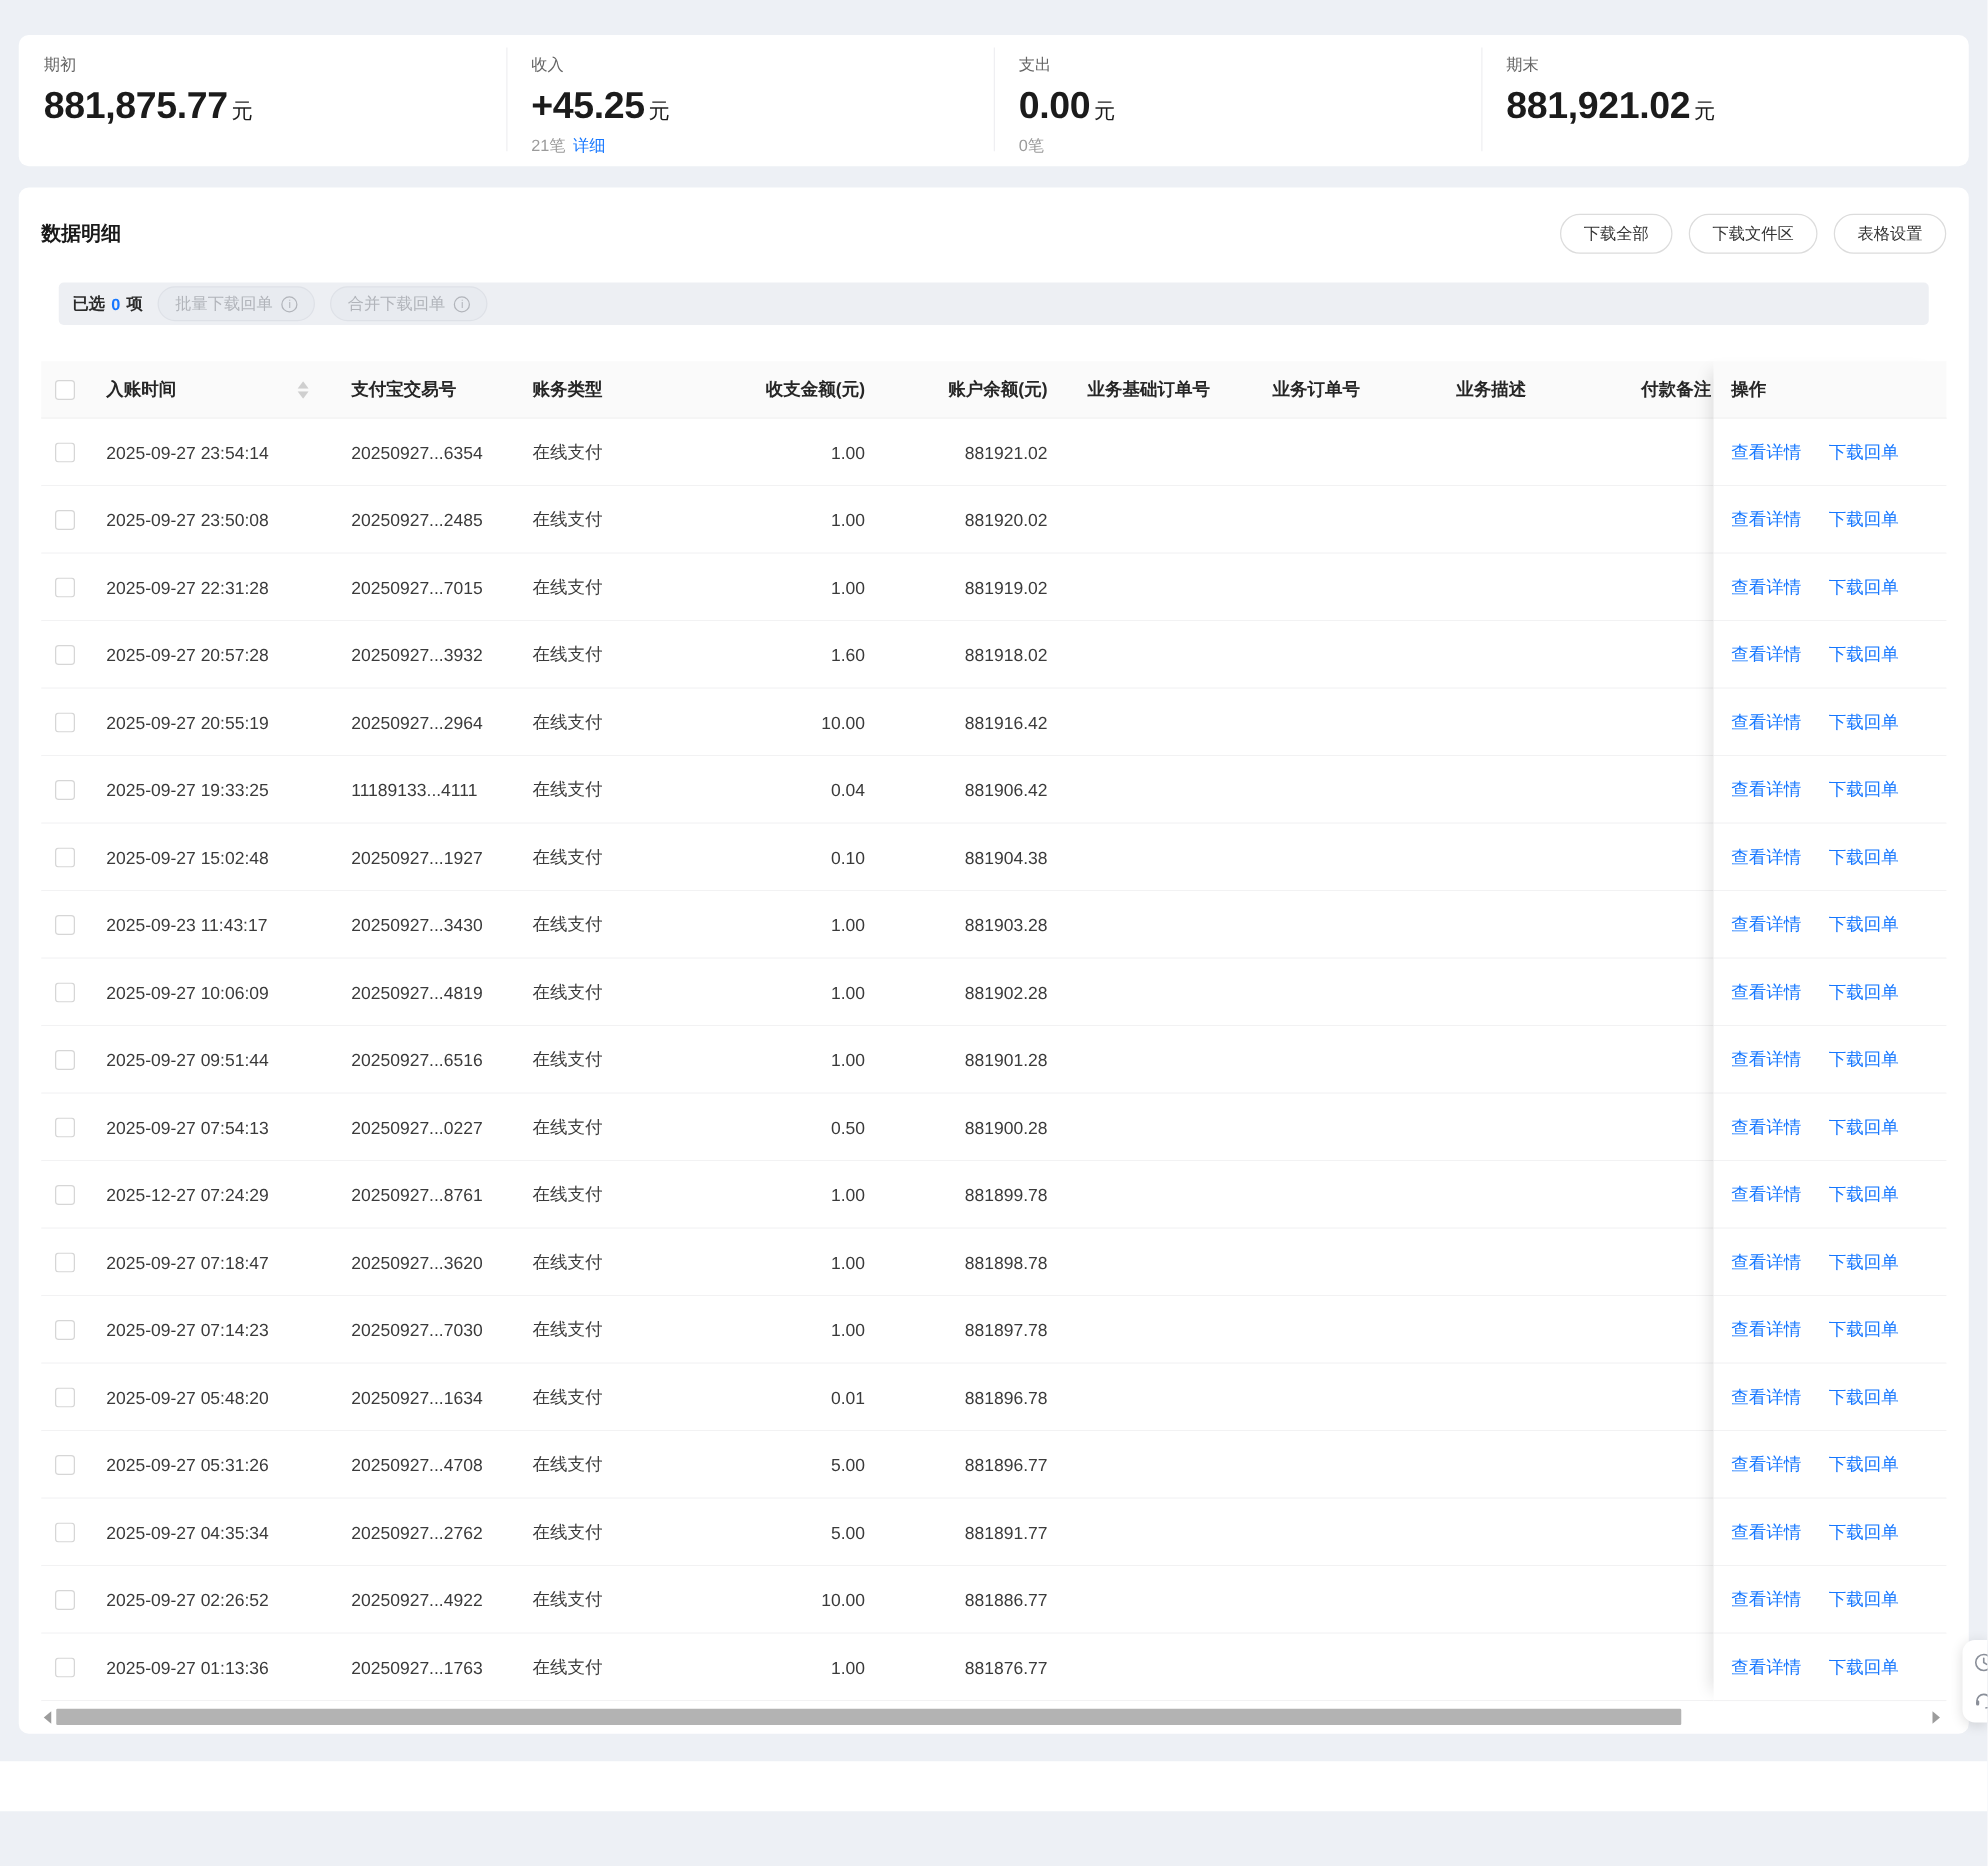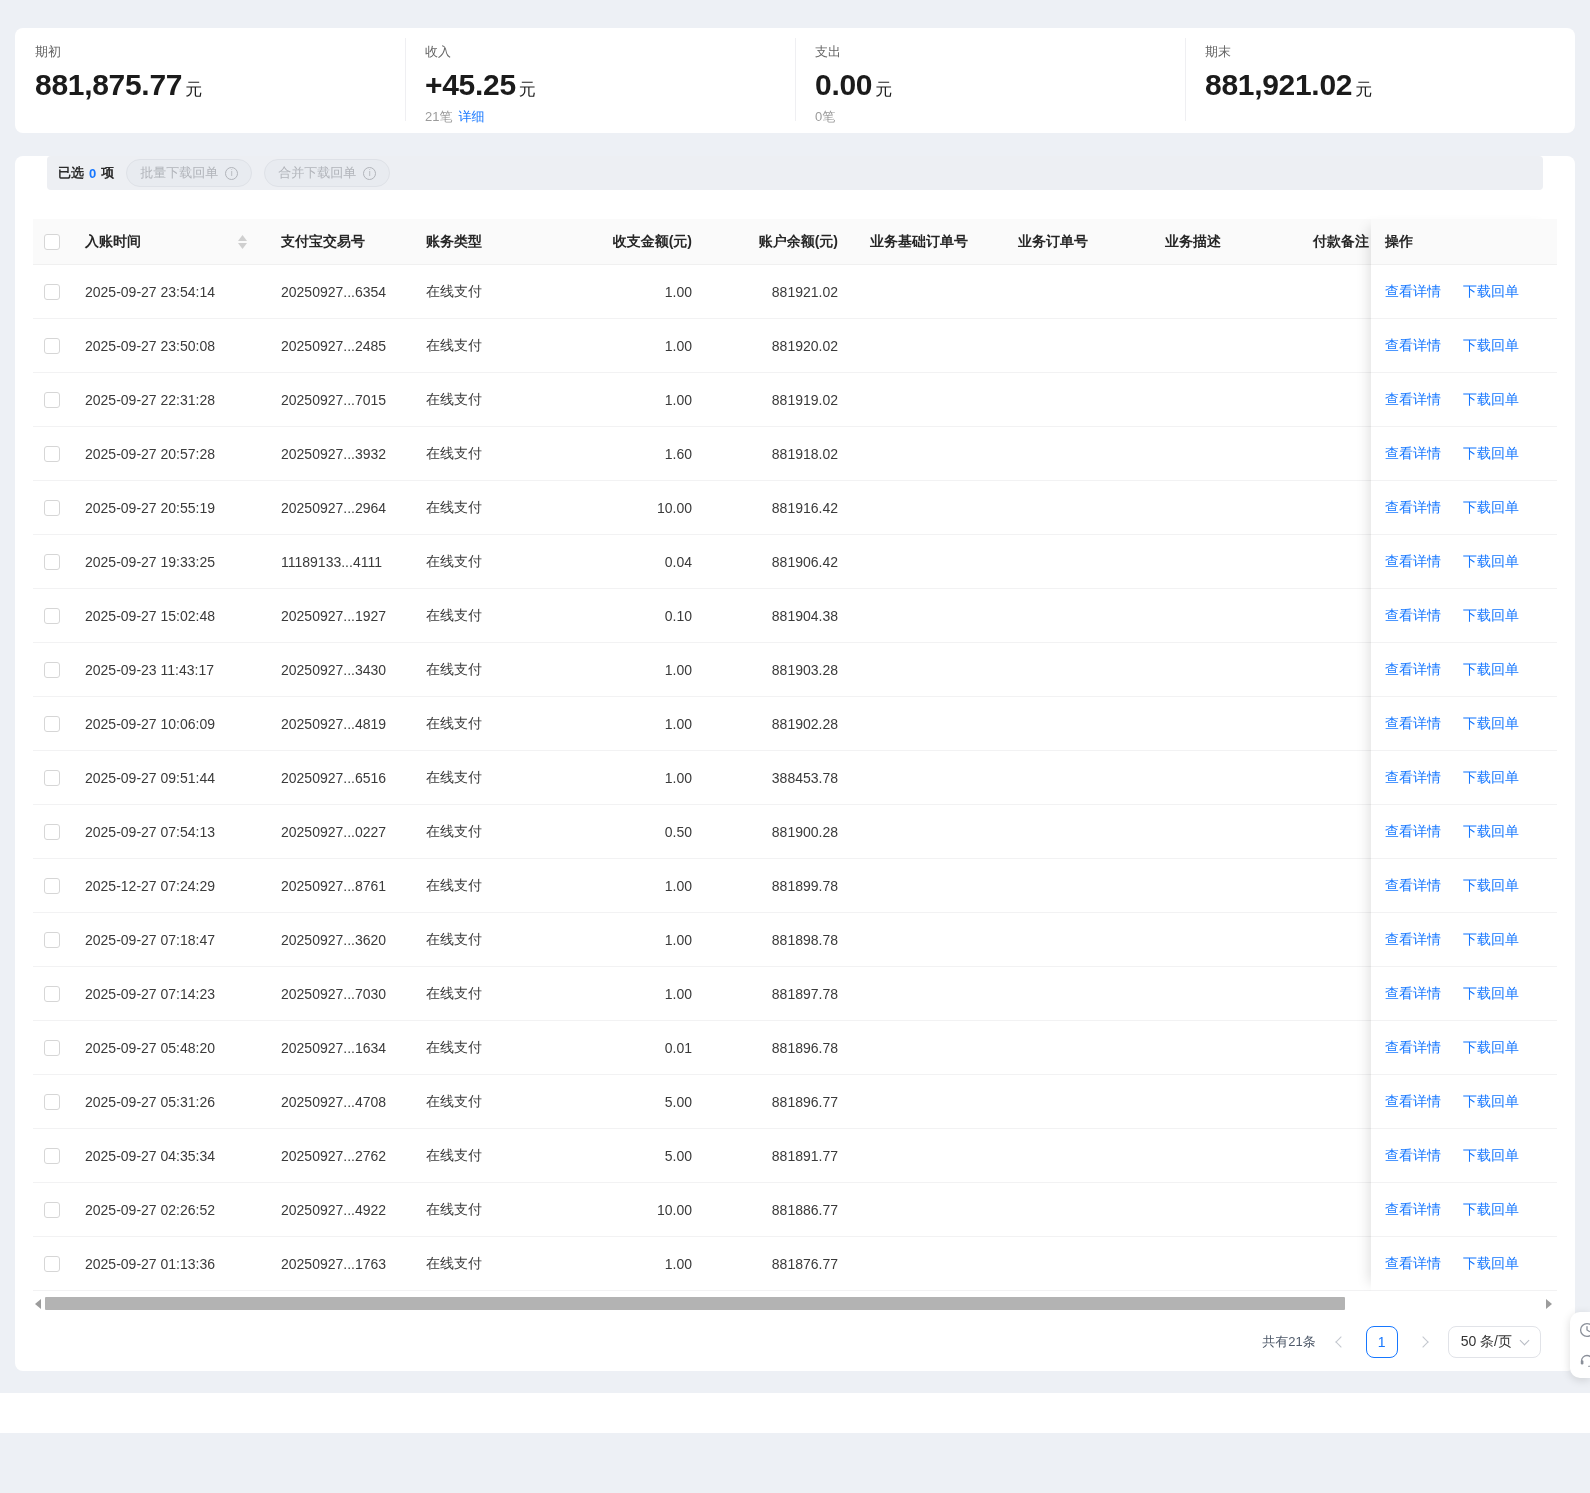--- a/index.html
+++ b/index.html
@@ -136,20 +136,28 @@
   <div class="sum-col">
     <div class="sum-label">期末</div>
     <div class="sum-value-row">
       <span class="sum-value">881,921.02</span>
       <span class="sum-unit">元</span>
     </div>
   </div>
 </div>
 
 <div class="panel">
+  <div class="panel-header">
+    <div class="panel-title">数据明细</div>
+    <div class="toolbar">
+      <button class="btn-pill">下载全部</button>
+      <button class="btn-pill">下载文件区</button>
+      <button class="btn-pill">表格设置</button>
+    </div>
+  </div>
 
   <div class="selection-bar">
     <span class="sel-text">
       <span>已选</span>
       <span class="sel-count">0</span>
       <span>项</span>
     </span>
     <button class="pill-disabled">
       <span>批量下载回单</span>
       <span class="info-i"></span>
@@ -324,21 +332,21 @@
   </div>
 
   <div class="trow">
     <div class="cell c-check">
       <span class="checkbox"></span>
     </div>
     <div class="cell c-time">2025-09-27 09:51:44</div>
     <div class="cell c-txn">20250927...6516</div>
     <div class="cell c-type">在线支付</div>
     <div class="cell c-amount">1.00</div>
-    <div class="cell c-balance">388453.78</div>
+    <div class="cell c-balance">881901.28</div>
     <div class="cell c-base"></div>
     <div class="cell c-order"></div>
     <div class="cell c-desc"></div>
     <div class="cell c-remark"></div>
   </div>
 
   <div class="trow">
     <div class="cell c-check">
       <span class="checkbox"></span>
     </div>
@@ -573,30 +581,20 @@
   </div>
 </div>
     </div>
 
     <div class="hscroll">
       <span class="harrow harrow-left"></span>
       <span class="hthumb"></span>
       <span class="harrow harrow-right"></span>
     </div>
 
-    <div class="pagination">
-      <span>共有21条</span>
-      <span class="pg-arrow pg-prev"></span>
-      <span class="page-box">1</span>
-      <span class="pg-arrow pg-next"></span>
-      <span class="page-size">
-        <span>50 条/页</span>
-        <span class="chevron-down"></span>
-      </span>
-    </div>
   </div>
 </div>
 
 <div class="footer-strip"></div>
 
 <div class="float-widget">
   <svg width="16" height="16" viewBox="0 0 16 16">
     <circle cx="8" cy="8" r="6.4" fill="none" stroke="#8a8f99" stroke-width="1.3"></circle>
     <path d="M8 4.6 V8 l2.4 1.5" fill="none" stroke="#8a8f99" stroke-width="1.3" stroke-linecap="round"></path>
   </svg>

